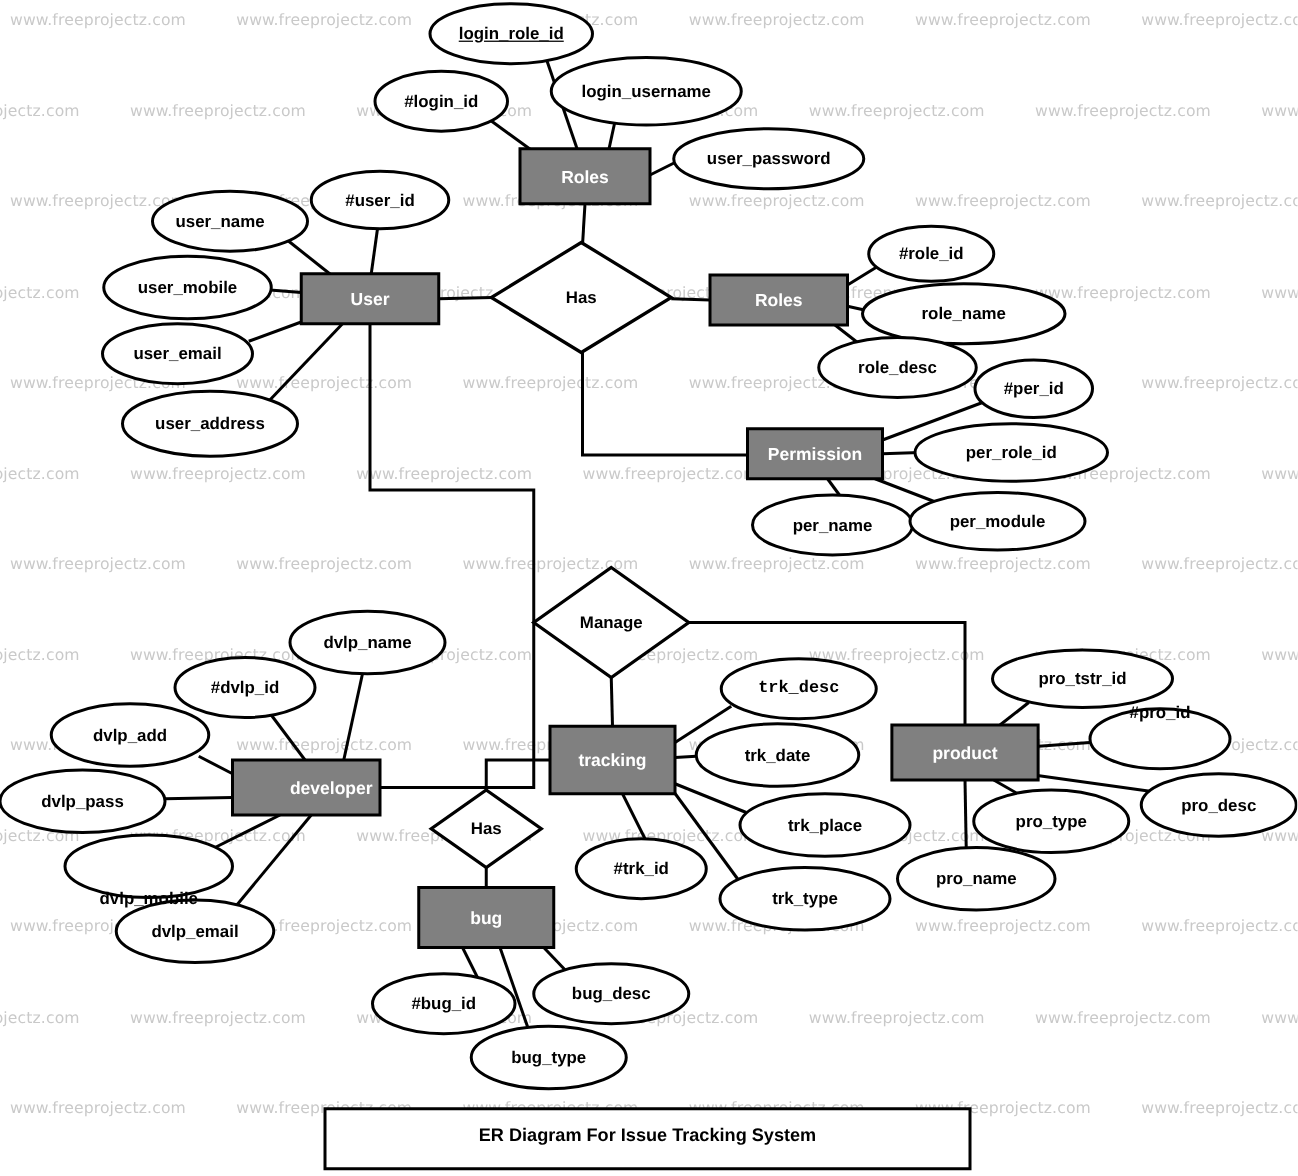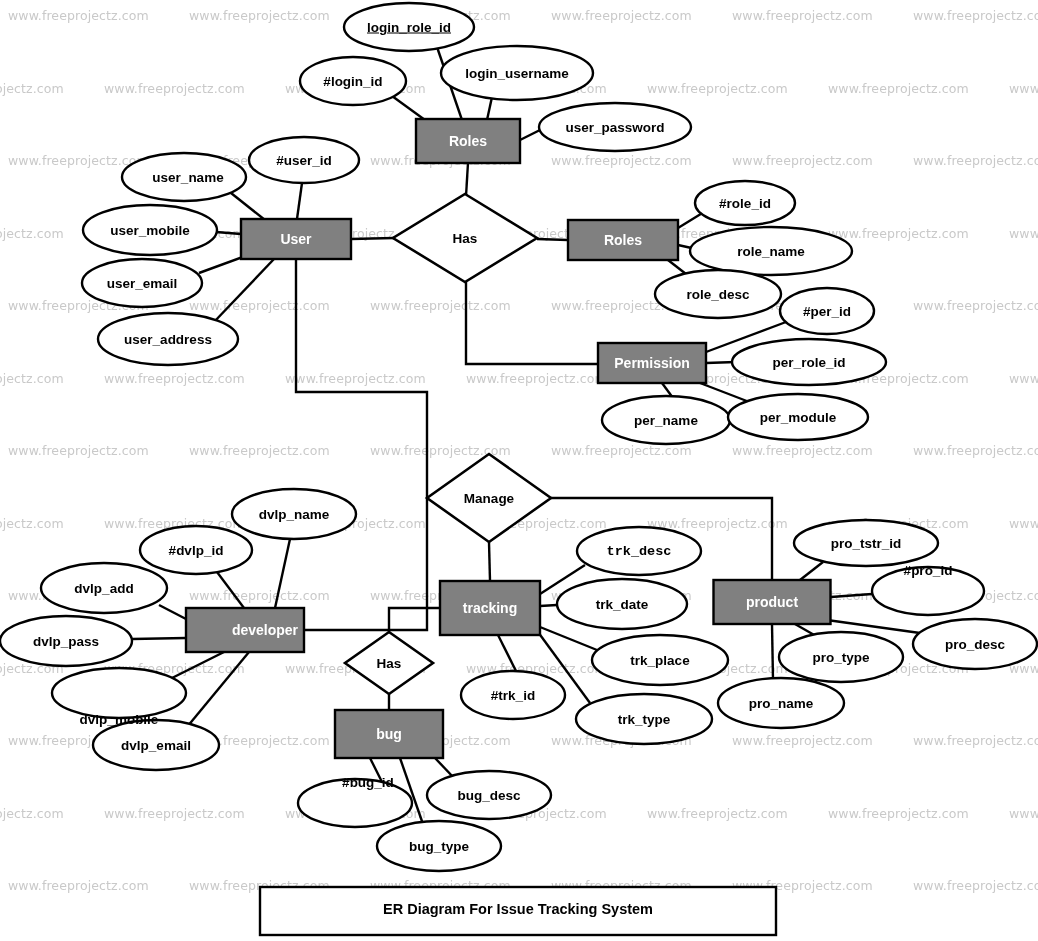--- a/index.html
+++ b/index.html
@@ -238,21 +238,21 @@
         <rect x="260" y="887" width="516" height="48" fill="#ffffff" stroke="#000000" stroke-width="2.4"></rect>
       </g>
   </svg>
 
   <div id="labels">
       <div class="lbl attr" style="left: 409px; top: 27px; text-decoration: underline;">login_role_id</div>
       <div class="lbl attr" style="left: 353px; top: 81px;">#login_id</div>
       <div class="lbl attr" style="left: 517px; top: 73px;">login_username</div>
       <div class="lbl attr" style="left: 615px; top: 127px;">user_password</div>
       <div class="lbl attr" style="left: 304px; top: 160px; text-align: right;">#user_id</div>
-      <div class="lbl attr" style="left: 188px; top: 177px;">user_name</div>
+      <div class="lbl attr" style="left: 176px; top: 177px;">user_name</div>
       <div class="lbl attr" style="left: 150px; top: 230px;">user_mobile</div>
       <div class="lbl attr" style="left: 142px; top: 283px;">user_email</div>
       <div class="lbl attr" style="left: 168px; top: 339px;">user_address</div>
       <div class="lbl attr" style="left: 745px; top: 203px;">#role_id</div>
       <div class="lbl attr" style="left: 771px; top: 251px;">role_name</div>
       <div class="lbl attr" style="left: 718px; top: 294px;">role_desc</div>
       <div class="lbl attr" style="left: 827px; top: 311px;">#per_id</div>
       <div class="lbl attr" style="left: 809px; top: 362px;">per_role_id</div>
       <div class="lbl attr" style="left: 666px; top: 420px;">per_name</div>
       <div class="lbl attr" style="left: 798px; top: 417px;">per_module</div>
@@ -265,21 +265,21 @@
       <div class="lbl attr" style="left: 639px; top: 551px; font-family: Liberation Mono, monospace;">trk_desc</div>
       <div class="lbl attr" style="left: 622px; top: 604px;">trk_date</div>
       <div class="lbl attr" style="left: 660px; top: 660px;">trk_place</div>
       <div class="lbl attr" style="left: 513px; top: 695px;">#trk_id</div>
       <div class="lbl attr" style="left: 644px; top: 719px;">trk_type</div>
       <div class="lbl attr" style="left: 866px; top: 543px;">pro_tstr_id</div>
       <div class="lbl attr" style="left: 928px; top: 570px;">#pro_id</div>
       <div class="lbl attr" style="left: 975px; top: 644px;">pro_desc</div>
       <div class="lbl attr" style="left: 841px; top: 657px;">pro_type</div>
       <div class="lbl attr" style="left: 781px; top: 703px;">pro_name</div>
-      <div class="lbl attr" style="left: 355px; top: 782px; margin-left: 13px;">#bug_id</div>
+      <div class="lbl attr" style="left: 355px; top: 803px;">#bug_id</div>
       <div class="lbl attr" style="left: 489px; top: 795px; text-align: center;">bug_desc</div>
       <div class="lbl attr" style="left: 439px; top: 846px;">bug_type</div>
       <div class="lbl ent" style="left: 468px; top: 141px;">Roles</div>
       <div class="lbl ent" style="left: 296px; top: 239px;">User</div>
       <div class="lbl ent" style="left: 623px; top: 240px;">Roles</div>
       <div class="lbl ent" style="left: 652px; top: 363px;">Permission</div>
       <div class="lbl ent" style="left: 245px; top: 630px; margin-left: 20px;">developer</div>
       <div class="lbl ent" style="left: 490px; top: 608px;">tracking</div>
       <div class="lbl ent" style="left: 772px; top: 602px;">product</div>
       <div class="lbl ent" style="left: 389px; top: 734px;">bug</div>

